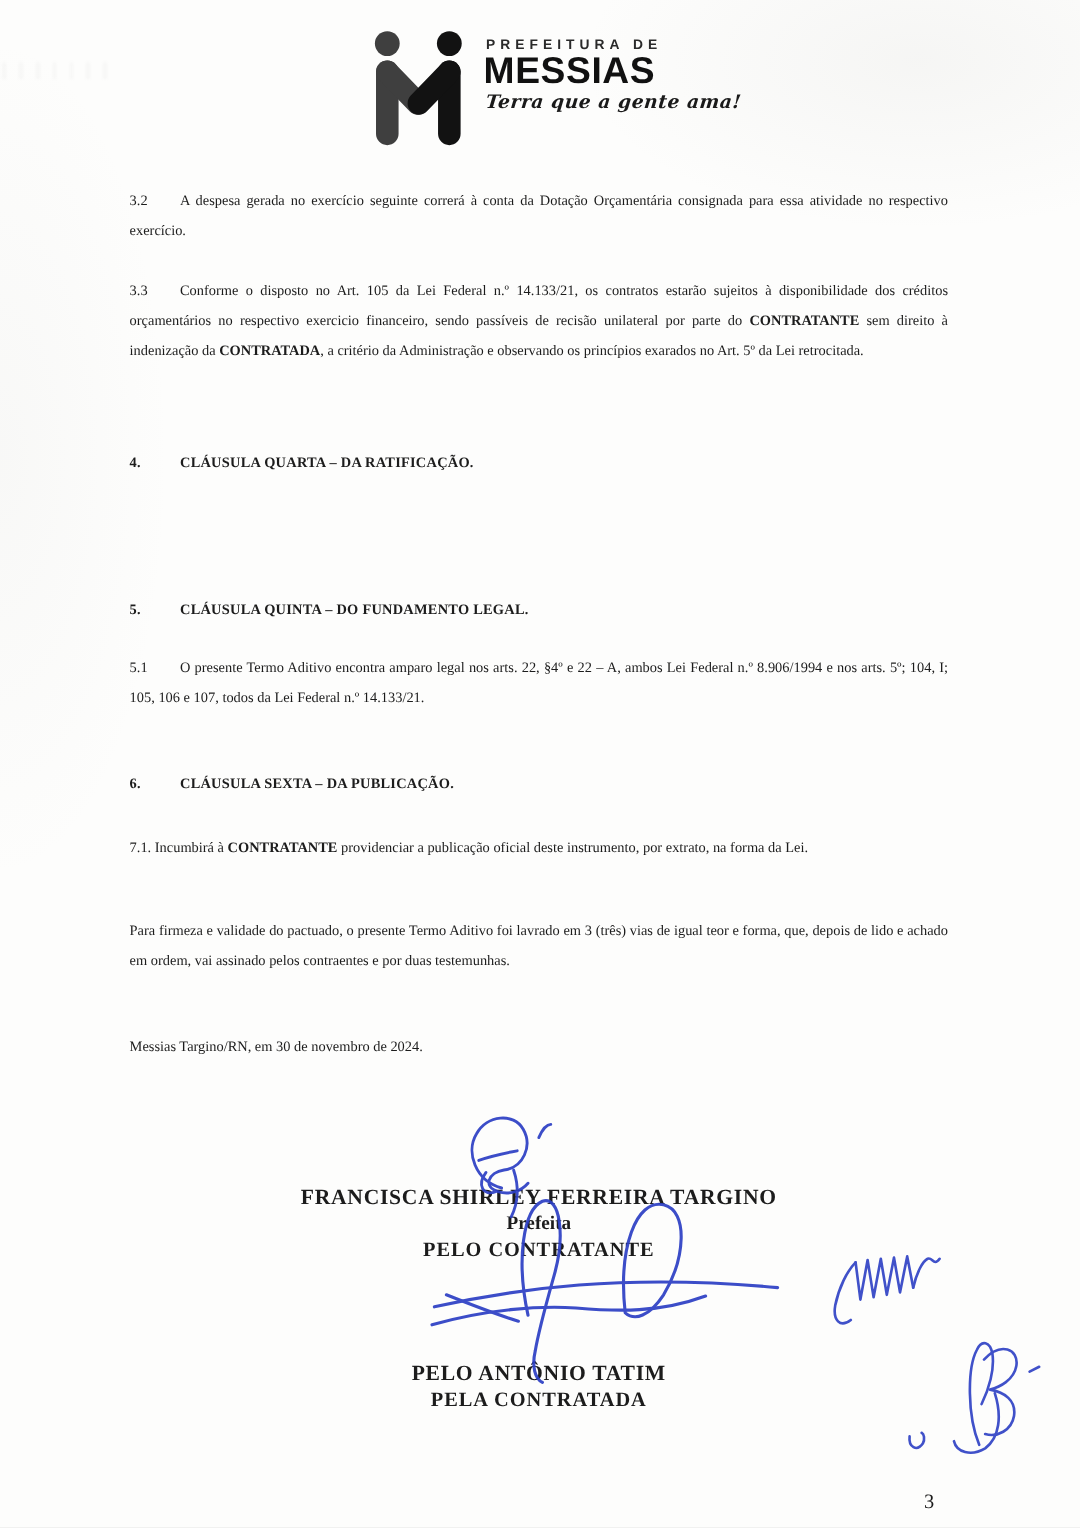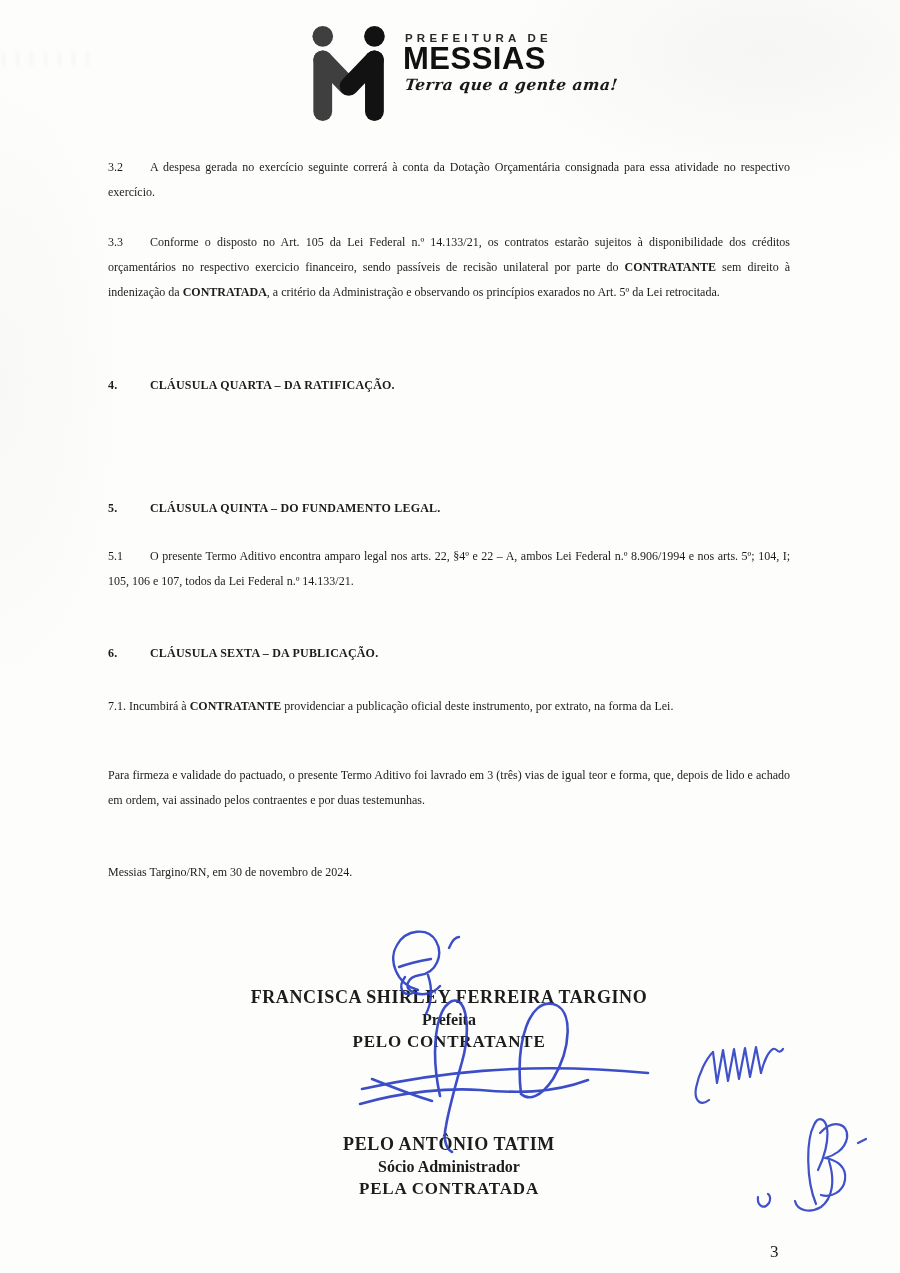--- a/index.html
+++ b/index.html
@@ -108,21 +108,20 @@
   <p class="blk dateline" style="top:860px">Messias Targino/RN, em 30 de novembro de 2024.</p>
 
   <div class="sigblock" style="top:986px">
     <div class="sig-name">FRANCISCA SHIRLEY FERREIRA TARGINO</div>
     <div class="sig-role">Prefeita</div>
     <div class="sig-party">PELO CONTRATANTE</div>
   </div>
 
   <div class="sigblock" style="top:1133px">
     <div class="sig-name">PELO ANTÔNIO TATIM</div>
-    <div class="sig-role">Sócio Administrador</div>
     <div class="sig-party">PELA CONTRATADA</div>
   </div>
 
   <svg class="ink" viewBox="0 0 900 1273">
 
     <g stroke="#2c3fc4" stroke-width="2.4" opacity="0.92">
       <path d="M418 990 C 396 984 388 960 397 945 C 406 929 428 927 436 941 C 444 955 436 973 420 975 C 407 977 402 989 415 993 C 424 996 434 993 440 986"></path>
       <path d="M399 967 C 410 963 420 961 431 959"></path>
       <path d="M449 948 C 452 941 456 937 459 937"></path>
       <path d="M428 975 C 433 990 431 1004 426 1014"></path>

